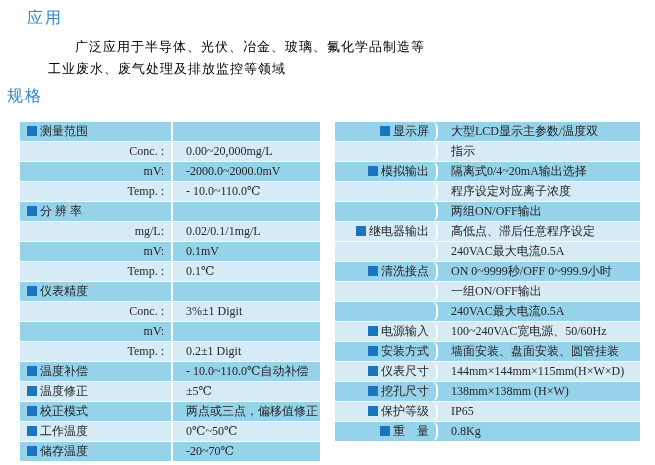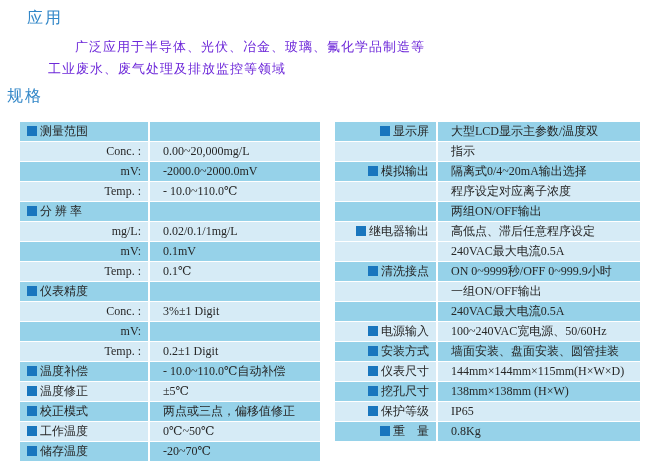--- a/index.html
+++ b/index.html
@@ -17,21 +17,21 @@
     font-weight: 400;
     color: var(--accent, #3287c8);
     letter-spacing: 2px;
     white-space: nowrap;
   }
   #title-app { top: 8px; margin-left: 20px; }
   #title-spec { top: 86px; }
   .body-line {
     position: absolute;
     font-size: 13px;
-    color: #6d28d9;
+    color: #000000;
     letter-spacing: 1px;
     white-space: nowrap;
   }
   #app-line1 { left: 75px; top: 38px; }
   #app-line2 { left: 48px; top: 60px; }
 
   .spec-table {
     position: absolute;
     top: 122px;
     font-size: 12px;
@@ -48,22 +48,22 @@
   }
   .row-a { background: var(--rowa, #96d2e9); }
   .row-b { background: var(--rowb, #d6ebf6); }
 
   .lbl {
     border-right: 2px solid #ffffff;
     padding: 0 7px;
     white-space: nowrap;
     overflow: hidden;
   }
-  #table-left  .lbl { width: 130px; }
-  #table-right .lbl { width: 103px; }
+  #table-left  .lbl { width: 153px; }
+  #table-right .lbl { width: 103px; border-radius: 6px; }
   .lbl.al { text-align: left; }
   .lbl.ar { text-align: right; }
 
   .val {
     flex: 1;
     padding-left: 13px;
     white-space: nowrap;
     overflow: hidden;
   }
   .sq {

